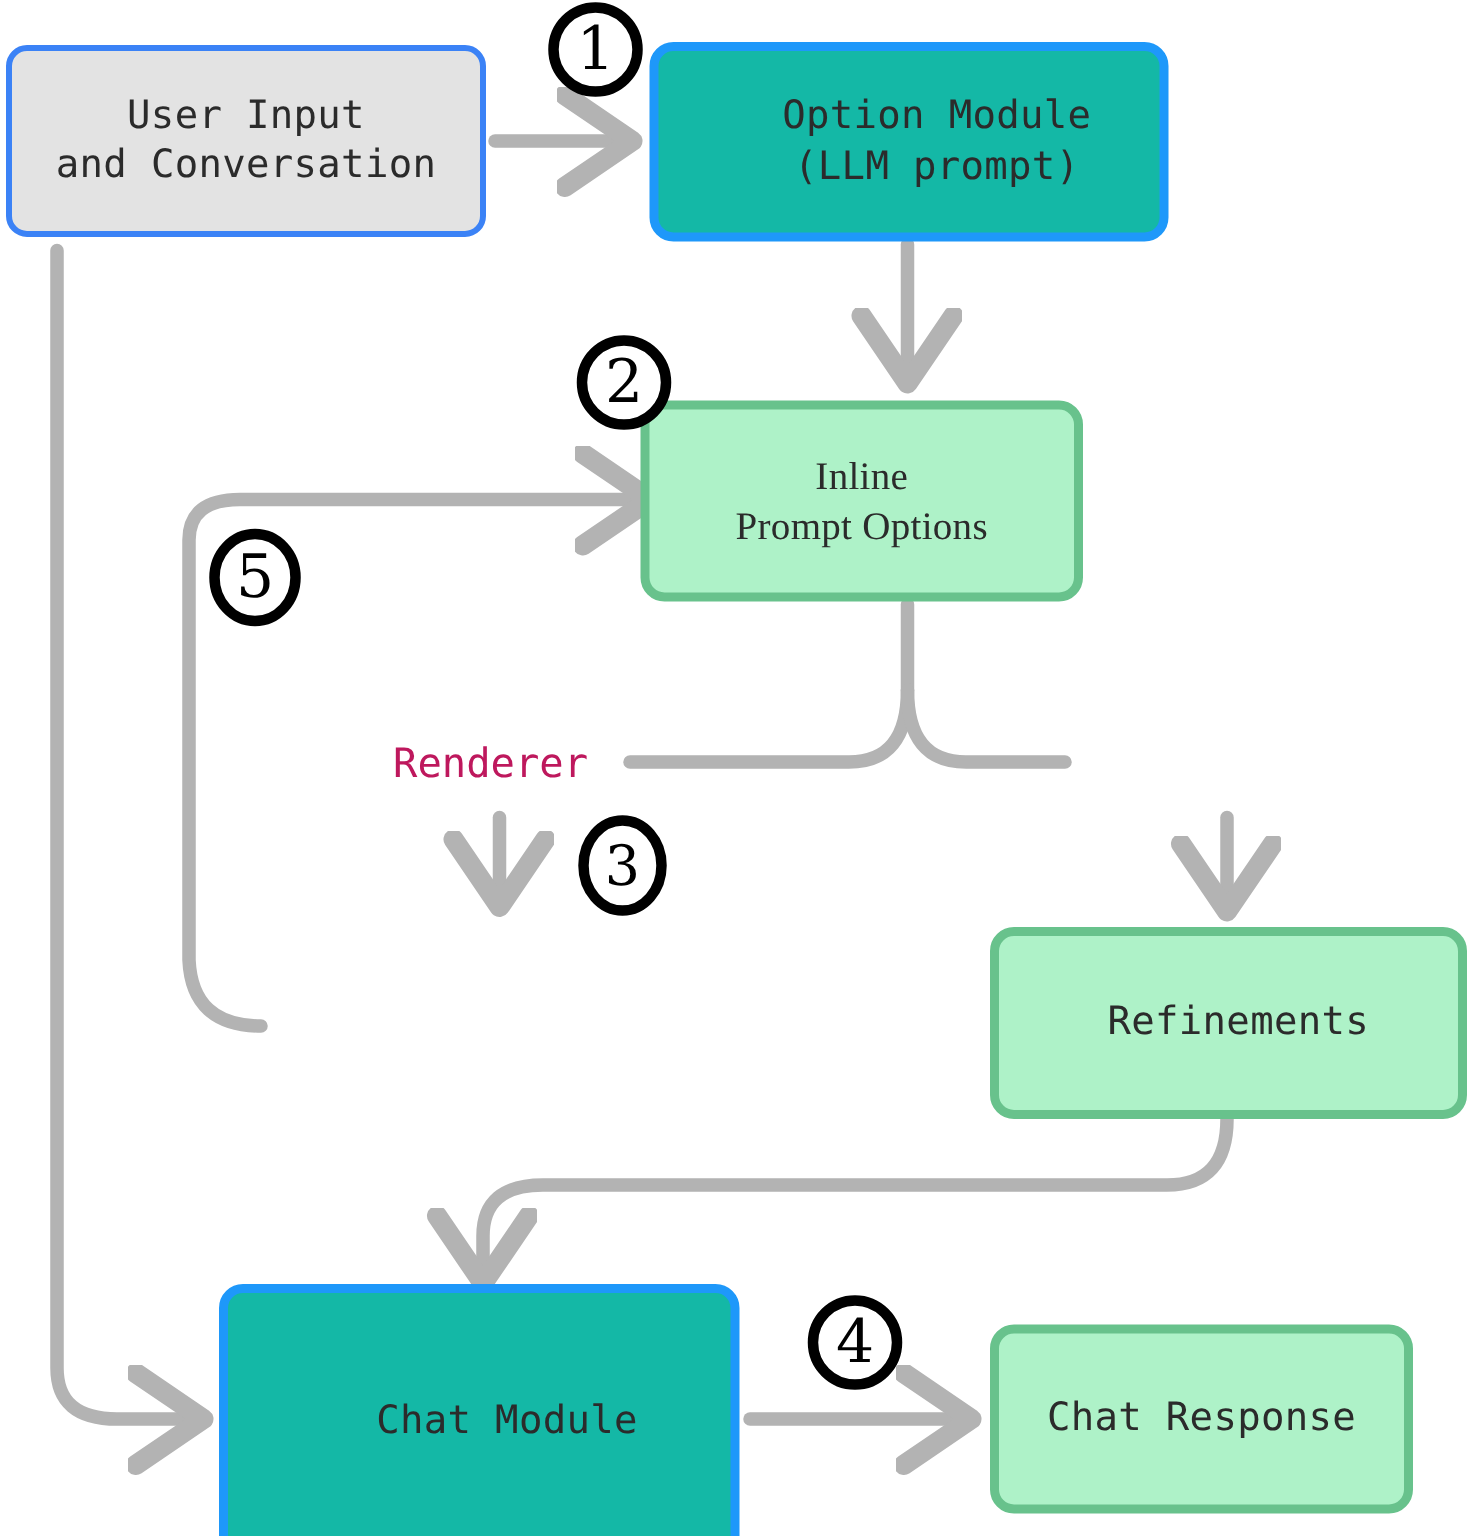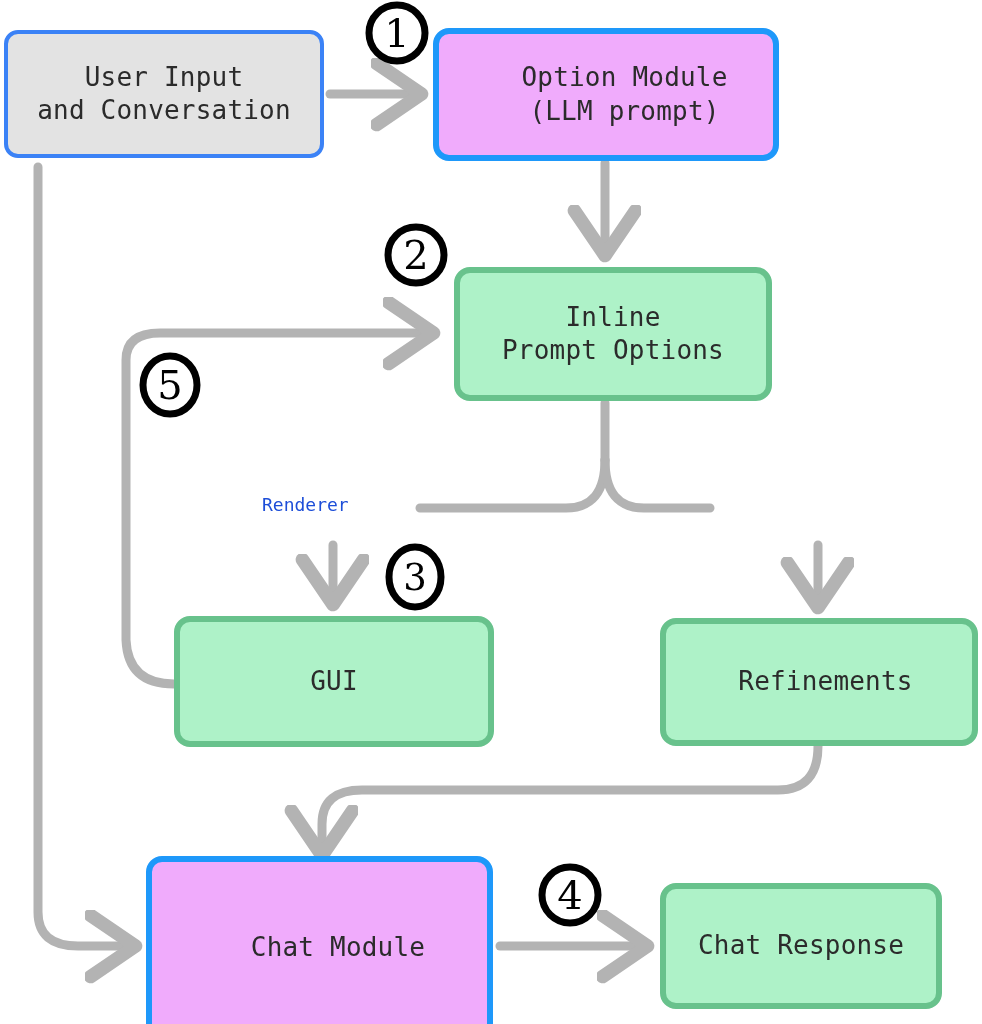--- a/index.html
+++ b/index.html
@@ -15,28 +15,28 @@
     position:absolute;box-sizing:border-box;
     display:flex;align-items:center;justify-content:center;
     text-align:center;line-height:1.28;
     color:#2b2b2b;font-size:26px;letter-spacing:0.2px;
     white-space:pre-line;
   }
   .node-gray{
     background:#e3e3e3;border:4px solid #3b82f6;border-radius:14px;
   }
   .node-blue{
-    background:#f0abfc;border:6px solid #1e98fa;border-radius:16px;padding-left:37px;
+    background:#14b8a6;border:6px solid #1e98fa;border-radius:16px;padding-left:37px;
   }
   .node-green{
     background:#aef2c8;border:6px solid #68c28c;border-radius:16px;
   }
 
   .edge-label{
-    position:absolute;color:#1d4ed8;font-size:18px;
+    position:absolute;color:#be185d;font-size:27px;
     white-space:nowrap;
   }
 
   .badge{
     position:absolute;width:66px;height:66px;
     display:flex;align-items:center;justify-content:center;
     color:#000;font-size:40px;
     font-family:"DejaVu Serif","Liberation Serif",serif;
   }
   .badge svg{position:absolute;left:0;top:0;}
@@ -77,24 +77,23 @@
       <path d="M500,946 L644,946" marker-end="url(#ah)"></path>
     </g>
   </svg>
 
   <div class="node node-gray" style="left:4px;top:30px;width:320px;height:128px;">User Input
 and Conversation</div>
 
   <div class="node node-blue" style="left:433px;top:28px;width:346px;height:133px;">Option Module
 (LLM prompt)</div>
 
-  <div class="node node-green" style="left:454px;top:267px;width:318px;height:134px;">Inline
+  <div class="node node-green" style="left:427px;top:267px;width:295px;height:134px;font-family:Liberation Serif, serif;">Inline
 Prompt Options</div>
 
-  <div class="node node-green" style="left:174px;top:616px;width:320px;height:131px;">GUI</div>
 
   <div class="node node-green" style="left:660px;top:618px;width:318px;height:128px;padding-left:13px;">Refinements</div>
 
   <div class="node node-blue" style="left:146px;top:856px;width:347px;height:184px;">Chat Module</div>
 
   <div class="node node-green" style="left:660px;top:883px;width:282px;height:126px;">Chat Response</div>
 
   <div class="edge-label" style="left:262px;top:494px;">Renderer</div>
 
 

